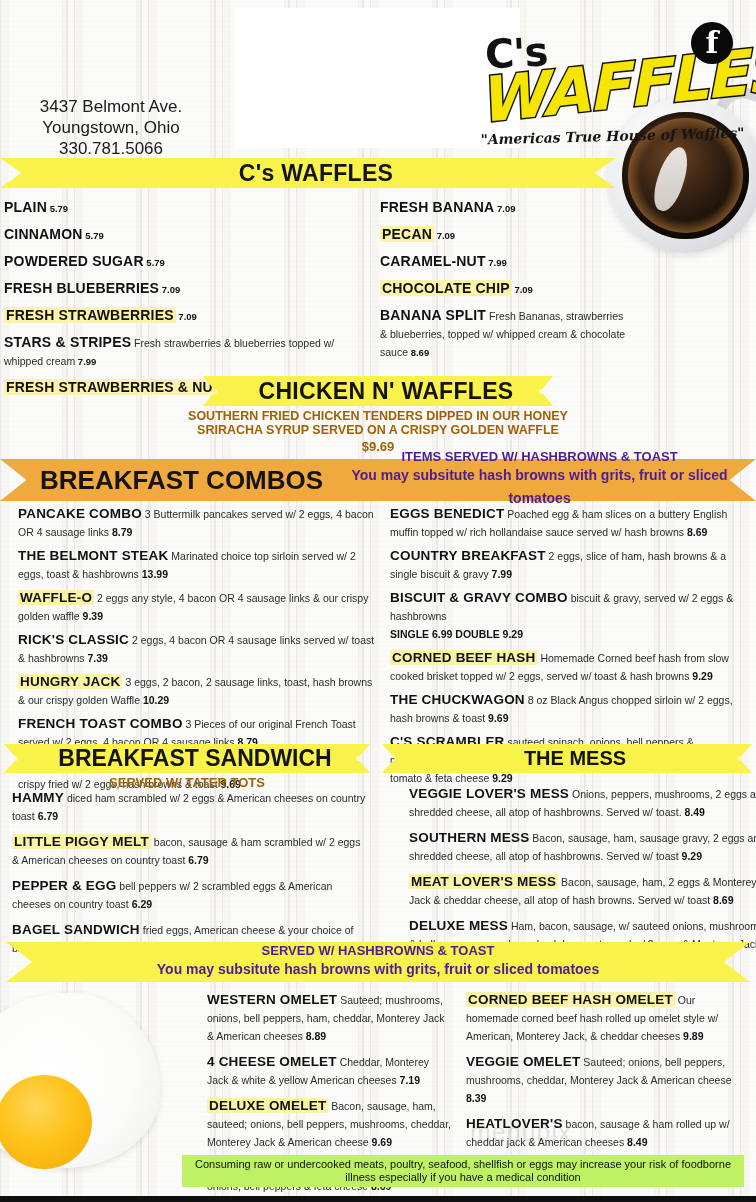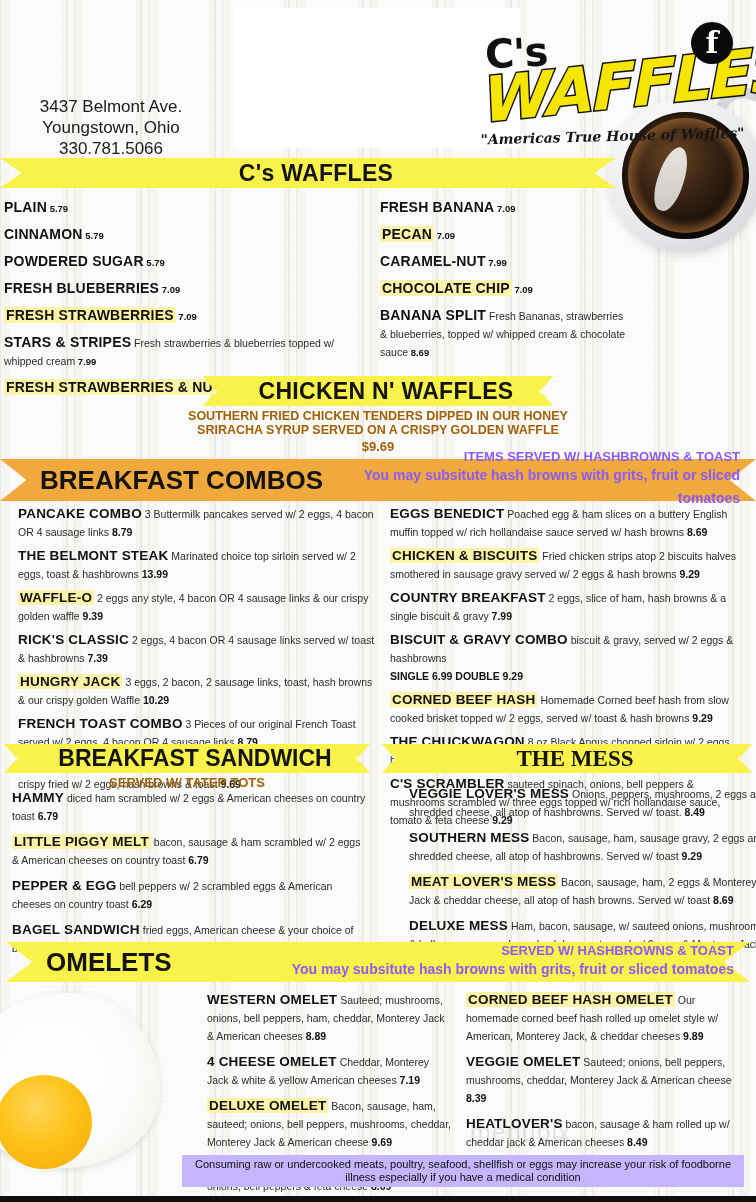--- a/index.html
+++ b/index.html
@@ -148,36 +148,36 @@
   #b-waffles{left:0;top:158px;width:616px;height:30px;}
   #b-waffles .bt{font-size:23px;letter-spacing:.3px;}
 
   #b-chicken{left:203px;top:376px;width:350px;height:30px;}
   #b-chicken .bt{font-size:23px;letter-spacing:.3px;}
 
   #b-combos{left:0;top:459px;width:756px;height:42px;}
   #b-sandwich{left:4px;top:744px;width:366px;height:29px;}
   #b-sandwich .bt{font-size:23px;}
   #b-mess{left:382px;top:744px;width:370px;height:29px;}
-  #b-mess .bt{font-size:23px;font-family:Liberation Serif, serif;}
+  #b-mess .bt{font-size:20px;}
   #b-omelets{left:6px;top:942px;width:744px;height:40px;}
 
   .split-head{
     position:relative;z-index:2;width:100%;height:100%;
     display:flex;align-items:center;
   }
   .split-head .left-title{
     flex:0 0 auto;padding-left:40px;
     font-family:"Liberation Sans", sans-serif;
     font-weight:bold;font-size:26px;color:#141414;white-space:nowrap;
   }
   .split-head .right-note{
-    flex:1 1 auto;text-align:right;padding:0 16px;
-    font-family:"Liberation Sans", sans-serif;
-    font-weight:bold;color:#8b5cf6;
+    flex:1 1 auto;text-align:center;padding:0 16px;
+    font-family:"Liberation Sans", sans-serif;
+    font-weight:bold;color:#4c1d95;
   }
   .split-head .right-note .l1{font-size:13px;line-height:14px;}
   .split-head .right-note .l2{font-size:14px;line-height:23px;}
 
   
   .subhead{
     position:absolute;z-index:5;text-align:center;
     font-family:"Liberation Sans", sans-serif;
     font-weight:bold;color:#a16207;
   }
@@ -210,21 +210,21 @@
   #combo-right{left:390px;top:504px;width:358px;}
   #sand-col{left:12px;top:788px;width:356px;}
   #mess-col{left:409px;top:777px;width:360px;margin-top:7px;}
   #omelet-left{left:207px;top:990px;width:246px;}
   #omelet-right{left:466px;top:990px;width:270px;}
   .item.tight{margin-bottom:8px;}
 
   
   #disclaimer{
     position:absolute;left:182px;top:1155px;width:562px;height:32px;z-index:5;
-    background:#c4b5fd;
+    background:#bef264;
     display:flex;align-items:center;justify-content:center;
   }
   #disclaimer span{
     font-family:"Liberation Sans", sans-serif;
     font-size:11px;line-height:13px;color:#10100f;text-align:center;padding:0 6px;
   }
   #watermark{
     position:absolute;left:470px;top:1118px;z-index:4;
     font-family:"Liberation Sans", sans-serif;
     font-size:25px;color:rgba(160,160,160,.28);letter-spacing:1px;
@@ -308,21 +308,20 @@
     <div class="item"><span class="nm">PANCAKE COMBO</span><span class="ds"> 3 Buttermilk pancakes served w/ 2 eggs, 4 bacon OR 4 sausage links</span><span class="pr"> 8.79</span></div>
     <div class="item"><span class="nm">THE BELMONT STEAK</span><span class="ds"> Marinated choice top sirloin served w/ 2 eggs, toast &amp; hashbrowns</span><span class="pr"> 13.99</span></div>
     <div class="item"><span class="nm hl">WAFFLE-O</span><span class="ds"> 2 eggs any style, 4 bacon OR 4 sausage links &amp; our crispy golden waffle</span><span class="pr"> 9.39</span></div>
     <div class="item"><span class="nm">RICK'S CLASSIC</span><span class="ds"> 2 eggs, 4 bacon OR 4 sausage links served w/ toast &amp; hashbrowns</span><span class="pr"> 7.39</span></div>
     <div class="item"><span class="nm hl">HUNGRY JACK</span><span class="ds"> 3 eggs, 2 bacon, 2 sausage links, toast, hash browns &amp; our crispy golden Waffle</span><span class="pr"> 10.29</span></div>
     <div class="item"><span class="nm">FRENCH TOAST COMBO</span><span class="ds"> 3 Pieces of our original French Toast served w/ 2 eggs, 4 bacon OR 4 sausage links</span><span class="pr"> 8.79</span></div>
     <div class="item"><span class="nm">COUNTRY FRIED STEAK</span><span class="ds"> Fresh cube steak, country breaded &amp; crispy fried w/ 2 eggs, hash browns &amp; toast</span><span class="pr"> 9.69</span></div>
   </div>
 <div class="col" id="combo-right">
     <div class="item"><span class="nm">EGGS BENEDICT</span><span class="ds"> Poached egg &amp; ham slices on a buttery English muffin topped w/ rich hollandaise sauce served w/ hash browns</span><span class="pr"> 8.69</span></div>
-    <div class="item"><span class="nm hl">CHICKEN &amp; BISCUITS</span><span class="ds"> Fried chicken strips atop 2 biscuits halves smothered in sausage gravy served w/ 2 eggs &amp; hash browns</span><span class="pr"> 9.29</span></div>
     <div class="item"><span class="nm">COUNTRY BREAKFAST</span><span class="ds"> 2 eggs, slice of ham, hash browns &amp; a single biscuit &amp; gravy</span><span class="pr"> 7.99</span></div>
     <div class="item"><span class="nm">BISCUIT &amp; GRAVY COMBO</span><span class="ds"> biscuit &amp; gravy, served w/ 2 eggs &amp; hashbrowns</span><br><span class="pr">SINGLE 6.99 DOUBLE 9.29</span></div>
     <div class="item"><span class="nm hl">CORNED BEEF HASH</span><span class="ds"> Homemade Corned beef hash from slow cooked brisket topped w/ 2 eggs, served w/ toast &amp; hash browns</span><span class="pr"> 9.29</span></div>
     <div class="item"><span class="nm">THE CHUCKWAGON</span><span class="ds"> 8 oz Black Angus chopped sirloin w/ 2 eggs, hash browns &amp; toast</span><span class="pr"> 9.69</span></div>
     <div class="item"><span class="nm">C'S SCRAMBLER</span><span class="ds"> sauteed spinach, onions, bell peppers &amp; mushrooms scrambled w/ three eggs topped w/ rich hollandaise sauce, tomato &amp; feta cheese</span><span class="pr"> 9.29</span></div>
   </div>
 
 <div class="banner yellow" id="b-sandwich">
   <div class="ribbon"></div>
   <div class="bt">BREAKFAST SANDWICH</div>
@@ -342,21 +341,20 @@
 <div class="col" id="mess-col">
     <div class="item tight"><span class="nm">VEGGIE LOVER'S MESS</span><span class="ds"> Onions, peppers, mushrooms, 2 eggs and shredded cheese, all atop of hashbrowns. Served w/ toast.</span><span class="pr"> 8.49</span></div>
     <div class="item tight"><span class="nm">SOUTHERN MESS</span><span class="ds"> Bacon, sausage, ham, sausage gravy, 2 eggs and shredded cheese, all atop of hashbrowns. Served w/ toast</span><span class="pr"> 9.29</span></div>
     <div class="item tight"><span class="nm hl">MEAT LOVER'S MESS</span><span class="ds"> Bacon, sausage, ham, 2 eggs &amp; Monterey Jack &amp; cheddar cheese, all atop of hash browns. Served w/ toast</span><span class="pr"> 8.69</span></div>
     <div class="item tight"><span class="nm">DELUXE MESS</span><span class="ds"> Ham, bacon, sausage, w/ sauteed onions, mushrooms &amp; bell peppers served over hash browns topped w/ 2 eggs &amp; Monterey Jack &amp; cheddar cheeses &amp; toast</span><span class="pr"> 9.69</span></div>
   </div>
 
 <div class="banner yellow" id="b-omelets">
   <div class="ribbon"></div>
   <div class="split-head">
-    <div class="left-title">OMELETS</div>
     <div class="right-note">
       <div class="l1">SERVED W/ HASHBROWNS &amp; TOAST</div>
       <div class="l2">You may subsitute hash browns with grits,  fruit or sliced tomatoes</div>
     </div>
   </div>
 </div>
 <div class="col" id="omelet-left">
     <div class="item tight"><span class="nm">WESTERN OMELET</span><span class="ds"> Sauteed; mushrooms, onions, bell peppers, ham, cheddar, Monterey Jack &amp; American cheeses</span><span class="pr"> 8.89</span></div>
     <div class="item tight"><span class="nm">4 CHEESE OMELET</span><span class="ds"> Cheddar, Monterey Jack &amp; white &amp; yellow American cheeses</span><span class="pr"> 7.19</span></div>
     <div class="item tight"><span class="nm hl">DELUXE OMELET</span><span class="ds"> Bacon, sausage, ham, sauteed; onions, bell peppers, mushrooms, cheddar, Monterey Jack &amp; American cheese</span><span class="pr"> 9.69</span></div>

